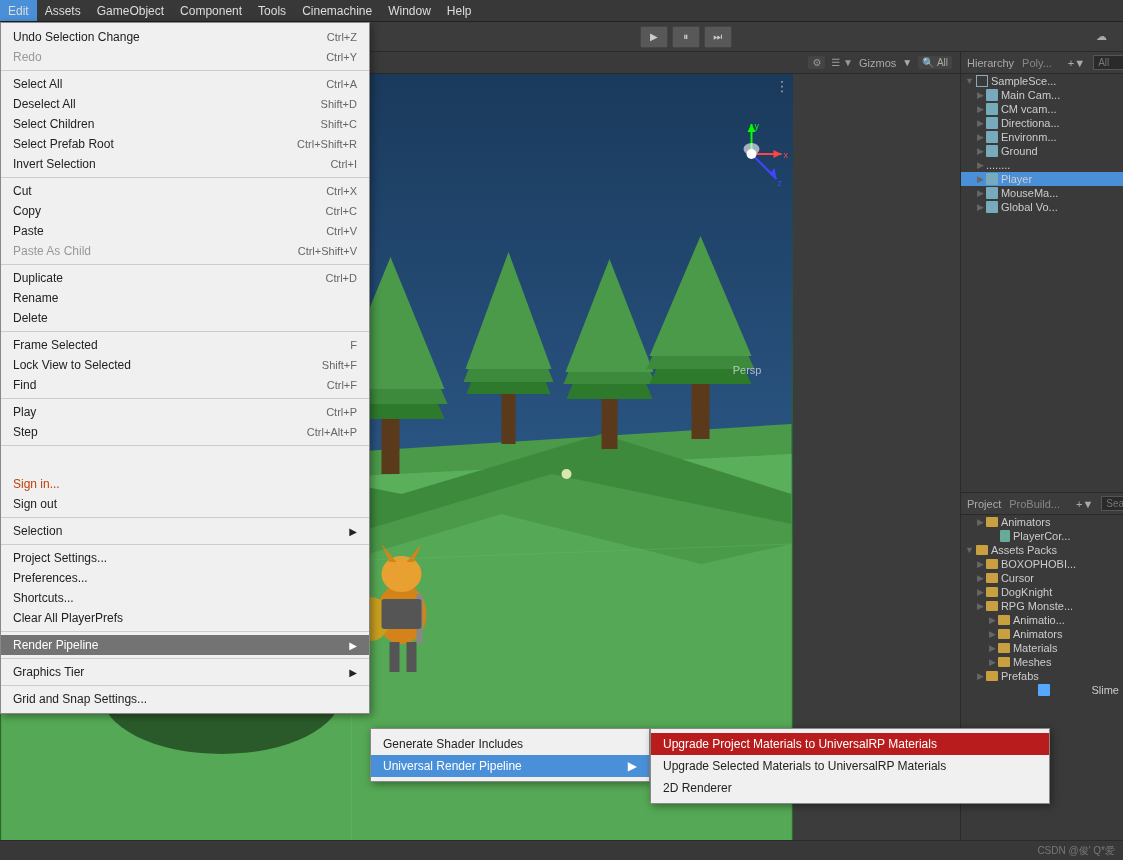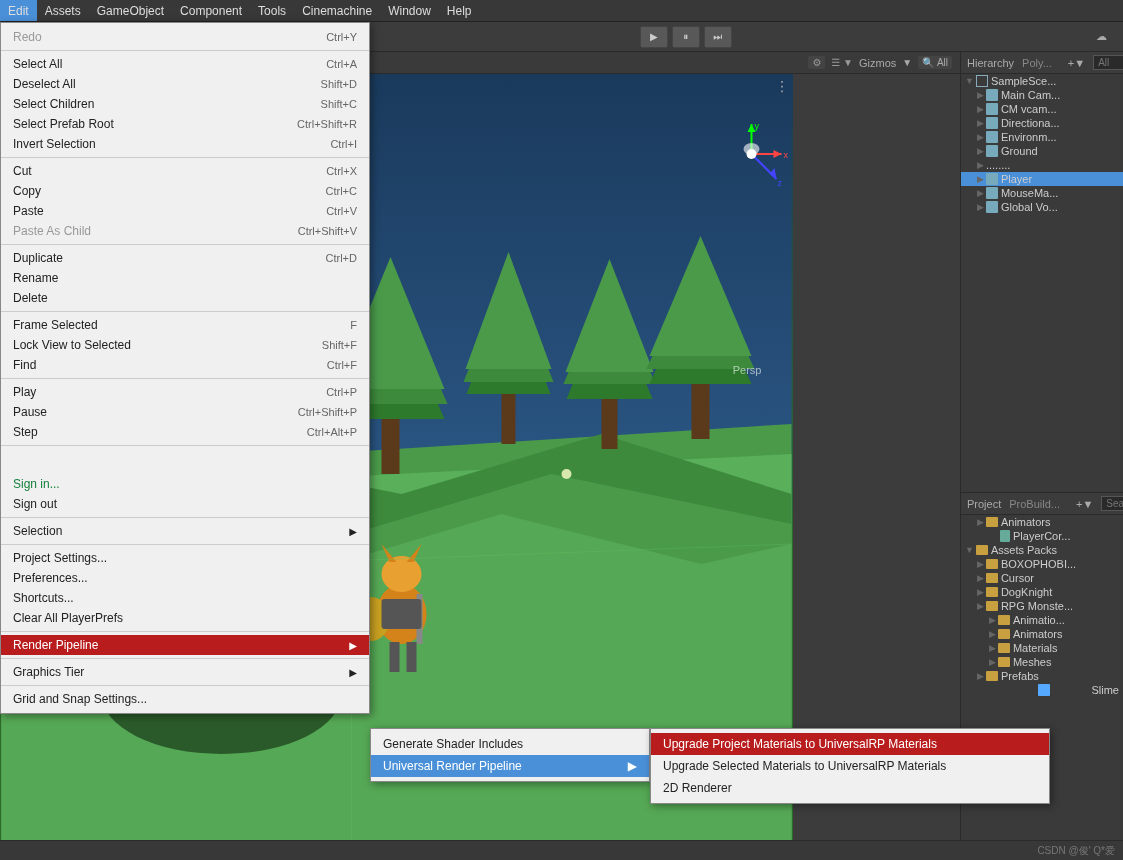--- a/index.html
+++ b/index.html
@@ -60,37 +60,37 @@
       cursor: pointer;
       font-size: 12px;
       color: #222;
       min-height: 20px;
     }
     .menu-item.disabled {
       color: #999;
       cursor: default;
     }
     .menu-item.active-item {
-      background: #b91c1c;
+      background: #737373;
       color: white;
     }
     .menu-item .shortcut {
       color: #666;
       font-size: 11px;
     }
     .menu-separator {
       height: 1px;
       background: #ccc;
       margin: 3px 0;
     }
     .menu-item .arrow {
       font-size: 10px;
     }
     .menu-item.sign-in {
-      color: #15803d;
+      color: #c2410c;
       margin-top: 28px;
     }
 
     
     .submenu-l2 {
       position: absolute;
       top: 728px;
       left: 370px;
       background: #f0f0f0;
       color: #222;
@@ -630,20 +630,24 @@
     </div>
 </div>
 
 <div class="status-bar">
   <span style="color:#777;font-size:10px;">CSDN @俊' Q*爱</span>
 </div>
 
 <div class="dropdown-menu">
 
   <div style="height:4px;"></div>
+  <div class="menu-item">
+    <span>Undo Selection Change</span>
+    <span class="shortcut">Ctrl+Z</span>
+  </div>
   <div class="menu-item disabled">
     <span>Redo</span>
     <span class="shortcut">Ctrl+Y</span>
   </div>
   <div class="menu-separator"></div>
 
   <div class="menu-item">
     <span>Select All</span>
     <span class="shortcut">Ctrl+A</span>
   </div>
@@ -707,24 +711,20 @@
   </div>
   <div class="menu-item">
     <span>Find</span>
     <span class="shortcut">Ctrl+F</span>
   </div>
   <div class="menu-separator"></div>
 
   <div class="menu-item">
     <span>Play</span>
     <span class="shortcut">Ctrl+P</span>
-  </div>
-  <div class="menu-item">
-    <span>Pause</span>
-    <span class="shortcut">Ctrl+Shift+P</span>
   </div>
   <div class="menu-item">
     <span>Step</span>
     <span class="shortcut">Ctrl+Alt+P</span>
   </div>
   <div class="menu-separator"></div>
 
   <div class="menu-item sign-in">
     <span>Sign in...</span>
     <span class="shortcut"></span>

